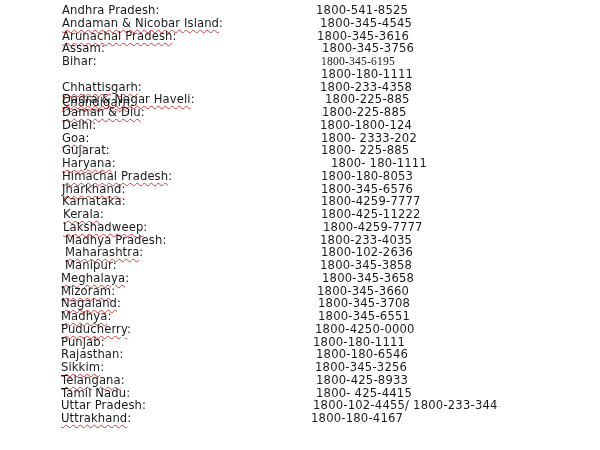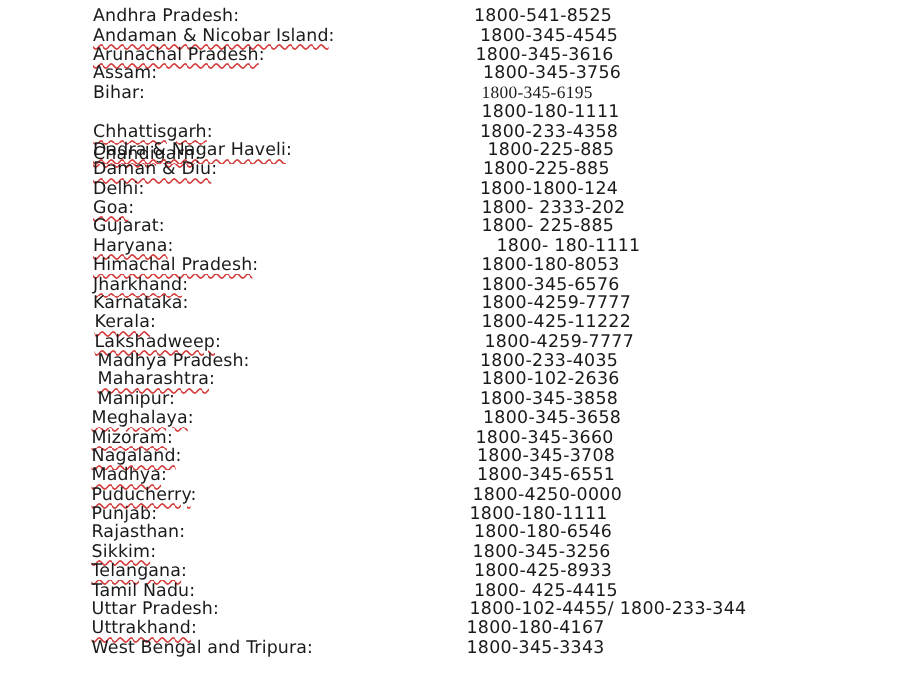--- a/index.html
+++ b/index.html
@@ -140,17 +140,13 @@
       <span class="num" style="left: 316px;">1800- 425-4415</span>
     </div>
     <div class="row" style="top: 399.25px;">
       <span class="label" style="left: 61px;">Uttar Pradesh:</span>
       <span class="num" style="left: 313px;">1800-102-4455/ 1800-233-344</span>
     </div>
     <div class="row" style="top: 412px;">
       <span class="label" style="left: 61px;"><span class="sq">Uttrakhand</span>:</span>
       <span class="num" style="left: 311px;">1800-180-4167</span>
     </div>
-    <div class="row" style="top: 424.75px;">
-      <span class="label" style="left: 61px;">West Bengal and Tripura:</span>
-      <span class="num" style="left: 311px;">1800-345-3343</span>
-    </div>
   </div>
 
 </body></html>

